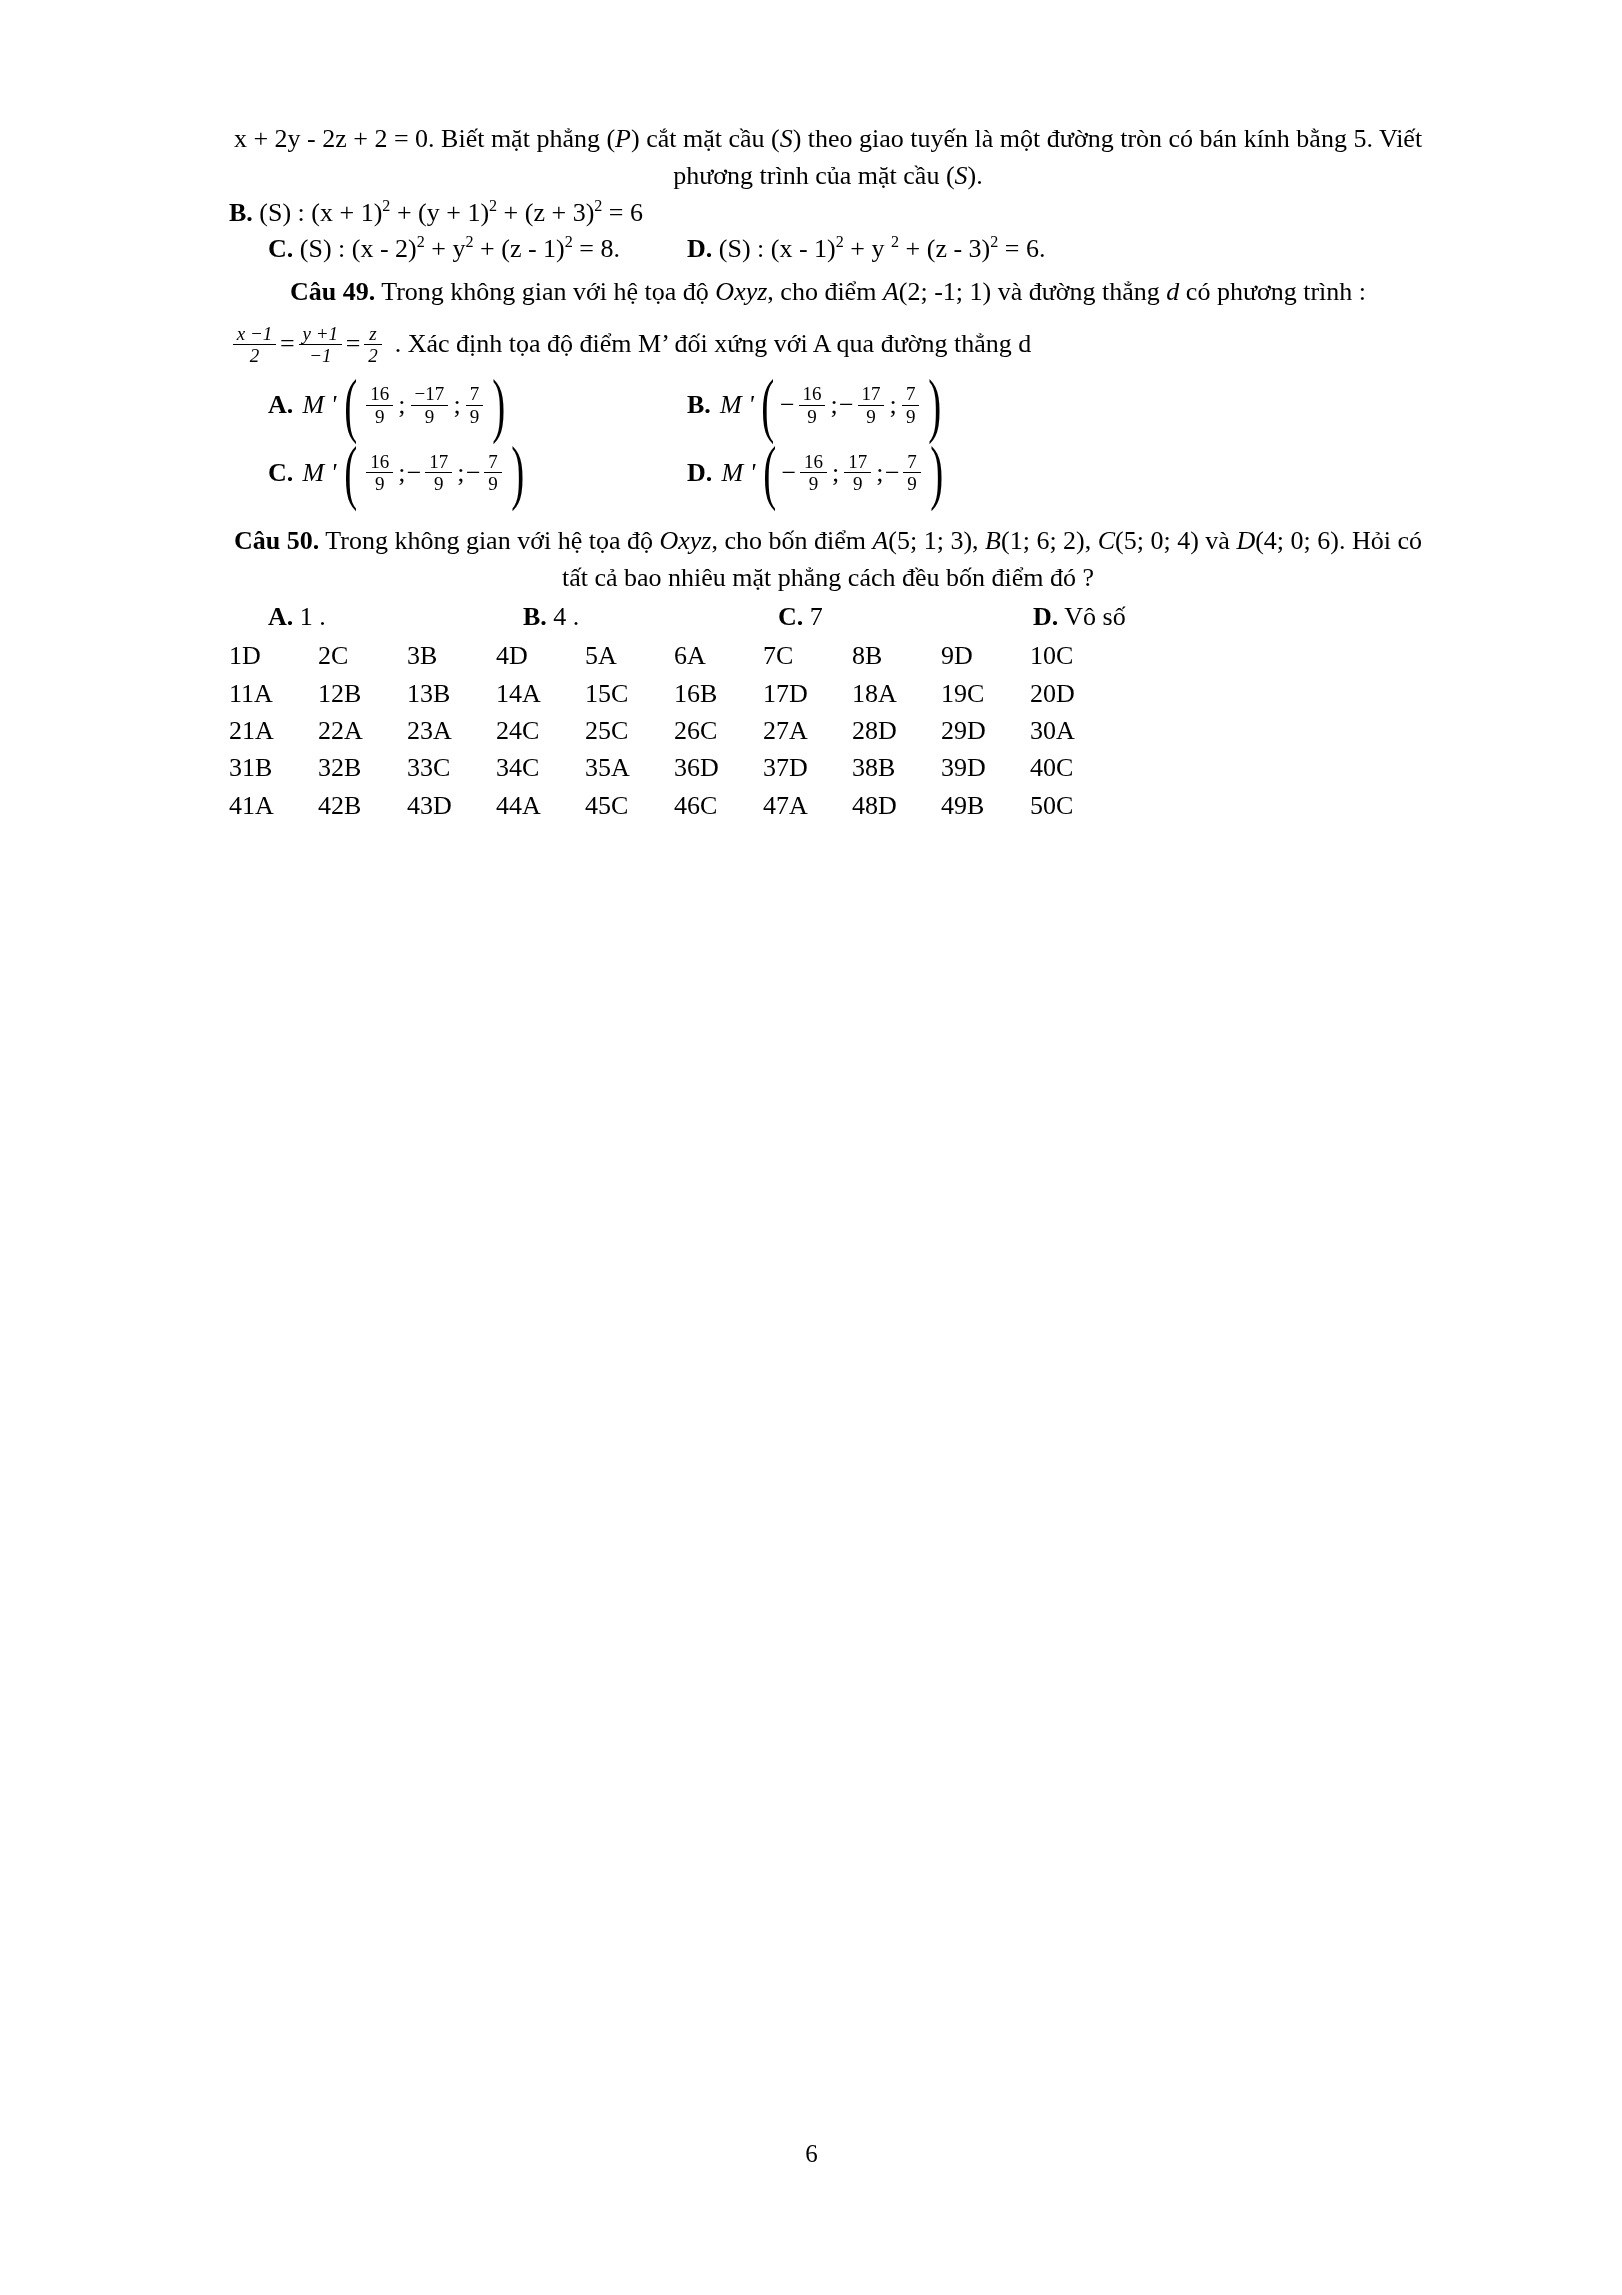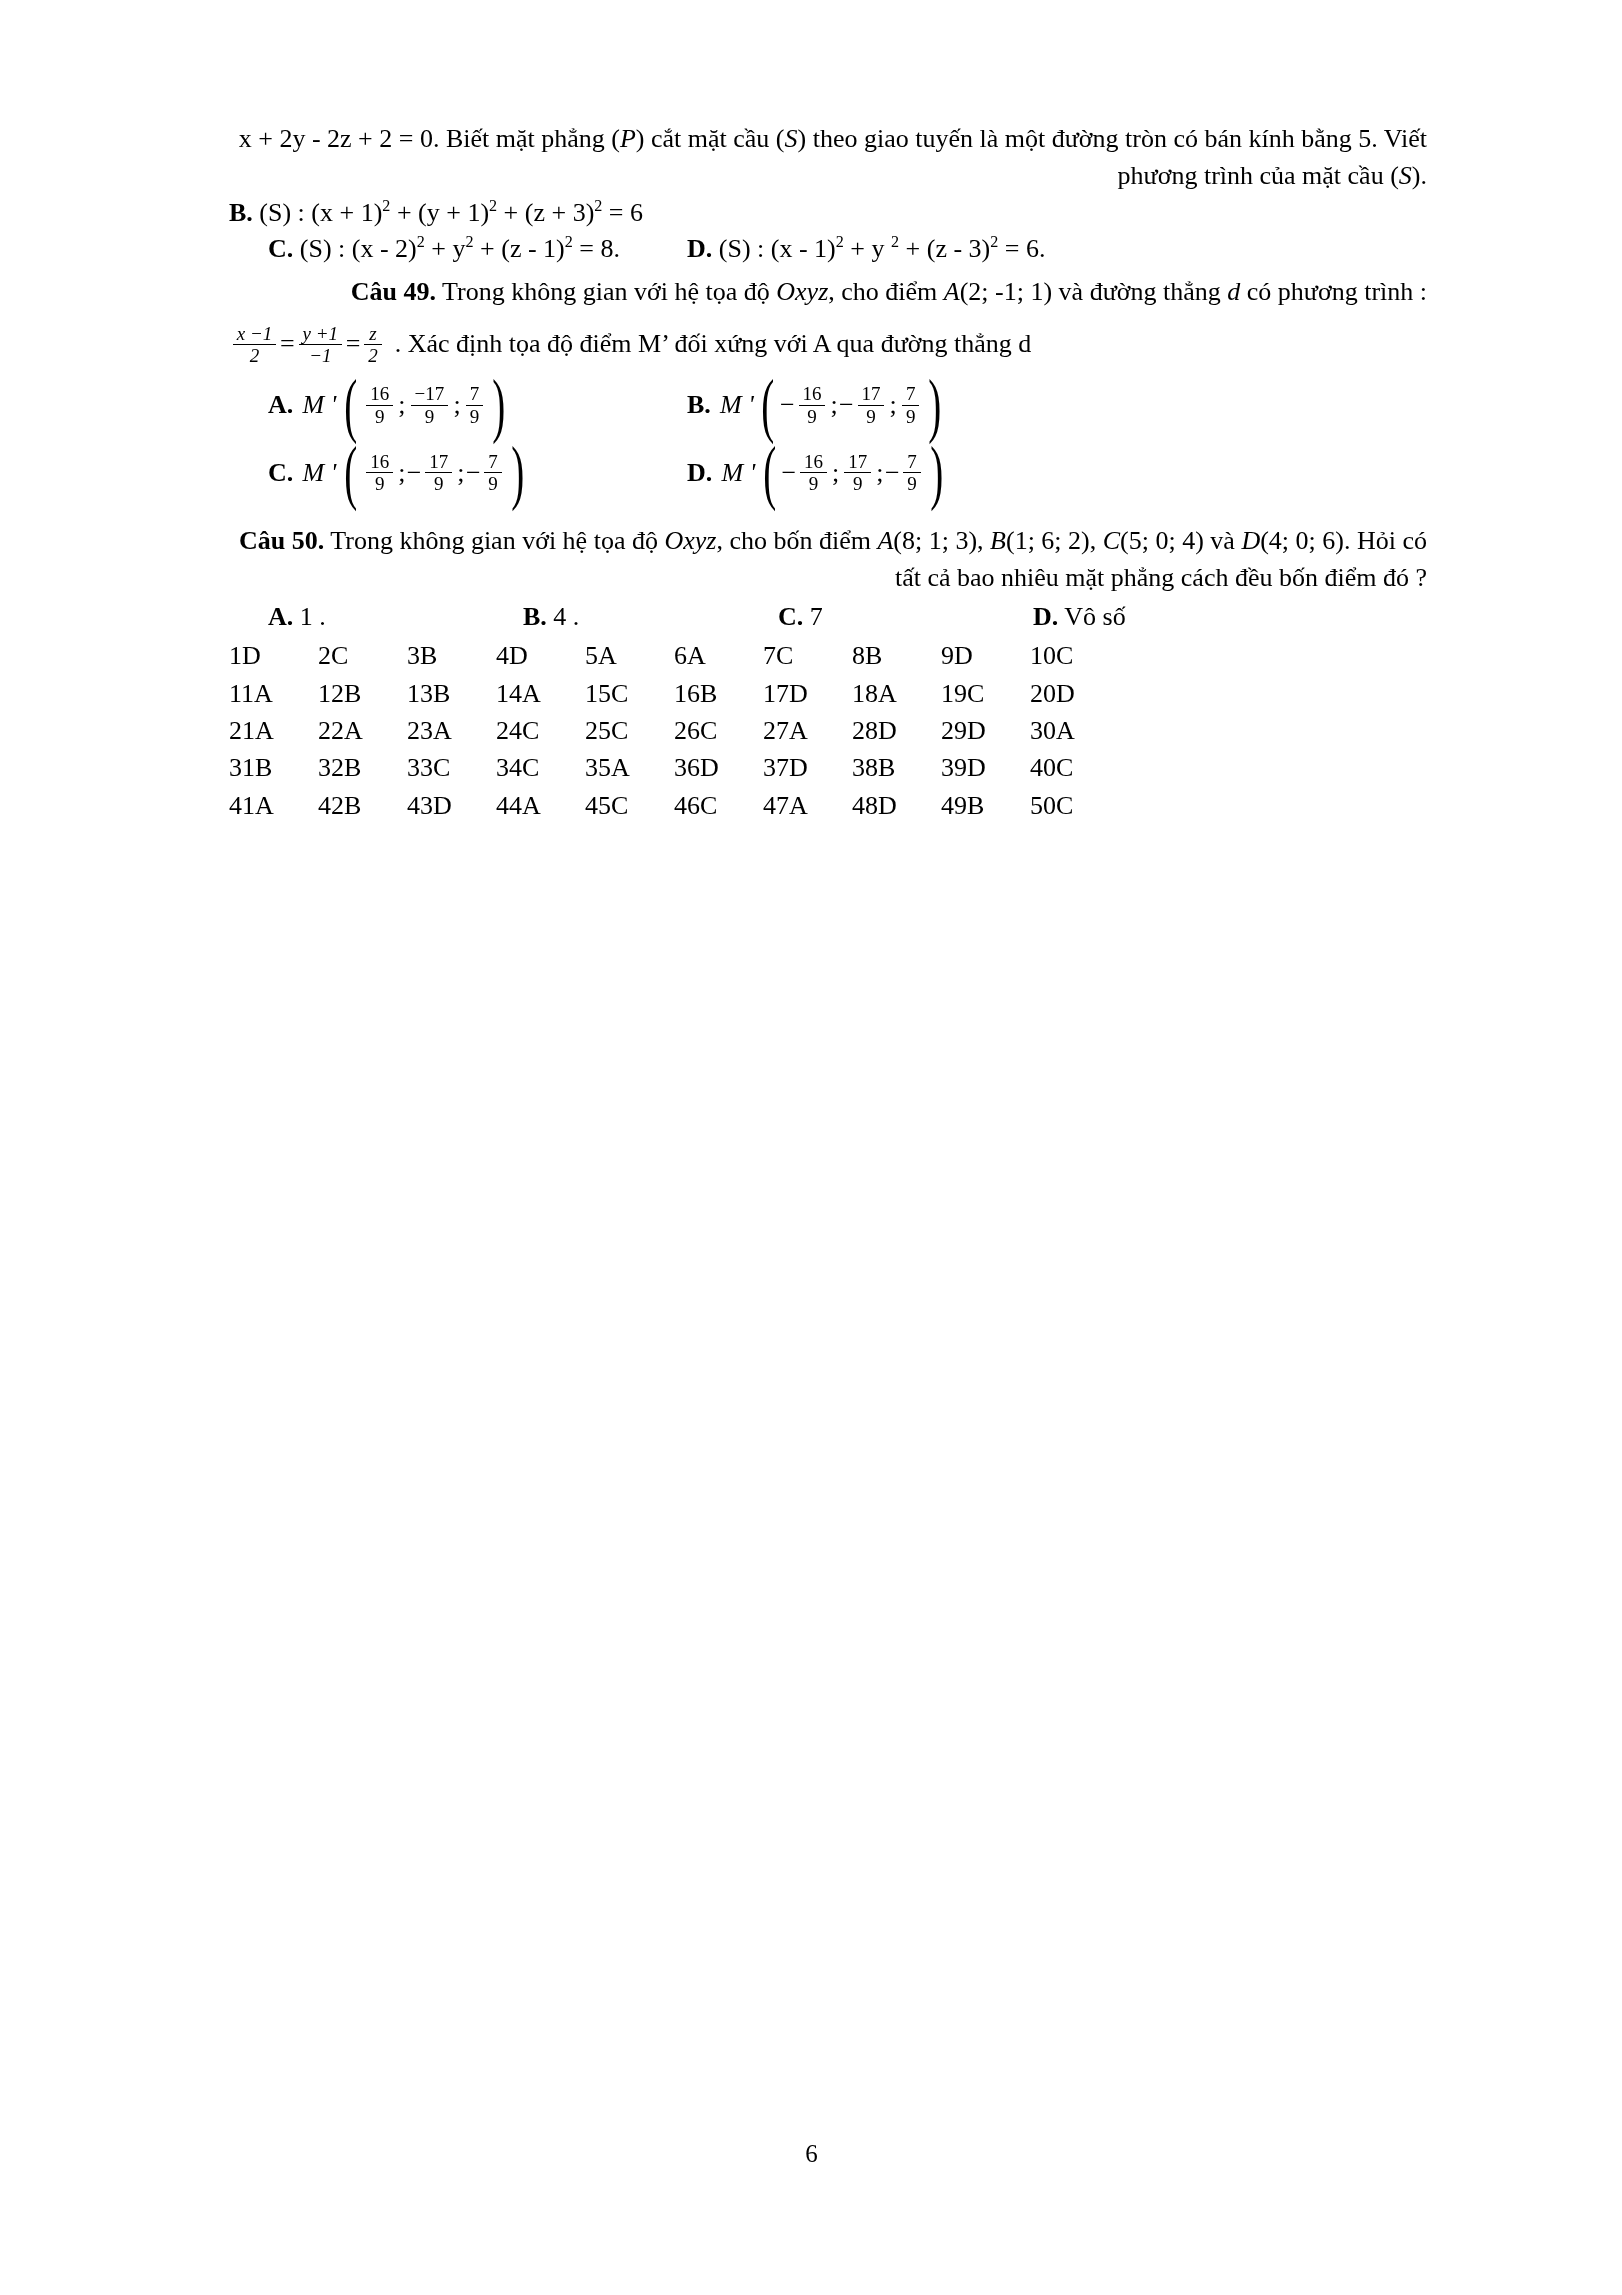--- a/index.html
+++ b/index.html
@@ -18,21 +18,21 @@
     position: absolute;
     left: 0; top: 0;
     width: 1623px;
     height: 2295px;
     box-sizing: border-box;
     padding: 121px 196px 0 229px;
   }
   .para {
     font-size: 26px;
     line-height: 1.42;
-    text-align: right;
+    text-align: center;
     margin: 0;
   }
   .it { font-style: italic; }
   .bd { font-weight: bold; }
   sup { font-size: 0.62em; vertical-align: super; line-height: 0; }
 
   
   .ansrow {
     display: flex;
     font-size: 26px;
@@ -293,21 +293,21 @@
             <span class="den">9</span>
           </span>
           <span class="paren">)</span>
         </span>
       </div>
     </div>
   </div>
 
   <p class="para" style="margin-top:22px;">
     <span class="bd">Câu 50.</span>
-    <span>Trong không gian với hệ tọa độ </span><span class="it">Oxyz</span><span>, cho bốn điểm </span><span class="it">A</span><span>(8; 1; 3), </span><span class="it">B</span><span>(1; 6; 2), </span><span class="it">C</span><span>(5; 0; 4) và</span>
+    <span>Trong không gian với hệ tọa độ </span><span class="it">Oxyz</span><span>, cho bốn điểm </span><span class="it">A</span><span>(5; 1; 3), </span><span class="it">B</span><span>(1; 6; 2), </span><span class="it">C</span><span>(5; 0; 4) và</span>
     <span class="it">D</span><span>(4; 0; 6). Hỏi có tất cả bao nhiêu mặt phẳng cách đều bốn điểm đó ?</span>
   </p>
 
   <div class="ans4">
     <div class="c">
       <span class="bd">A.</span>
       <span>1 .</span>
     </div>
     <div class="c">
       <span class="bd">B.</span>

